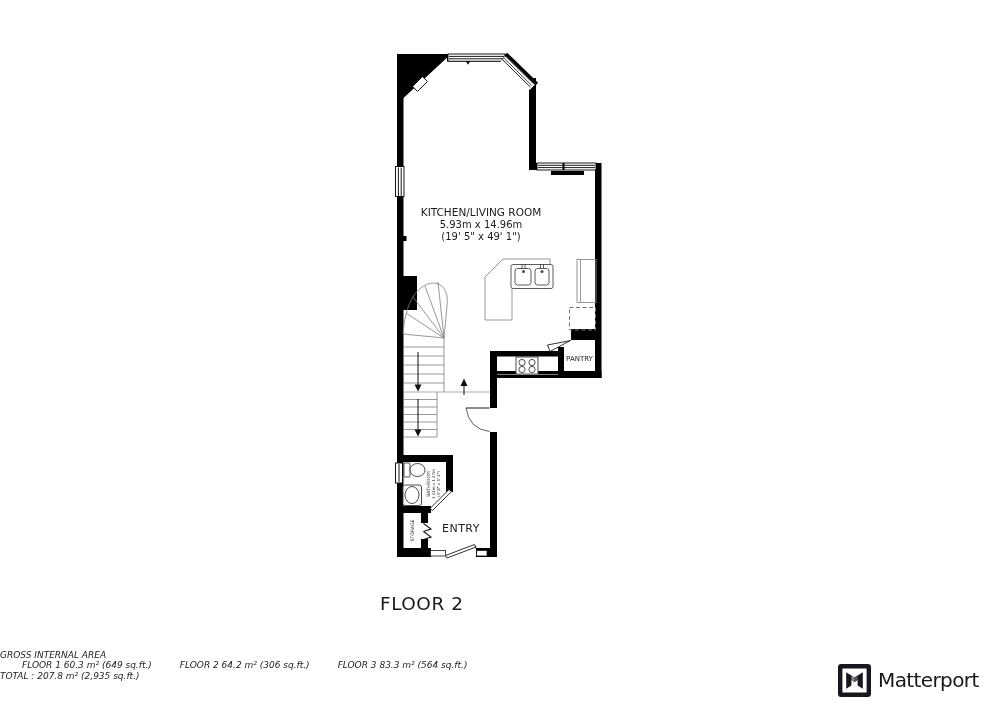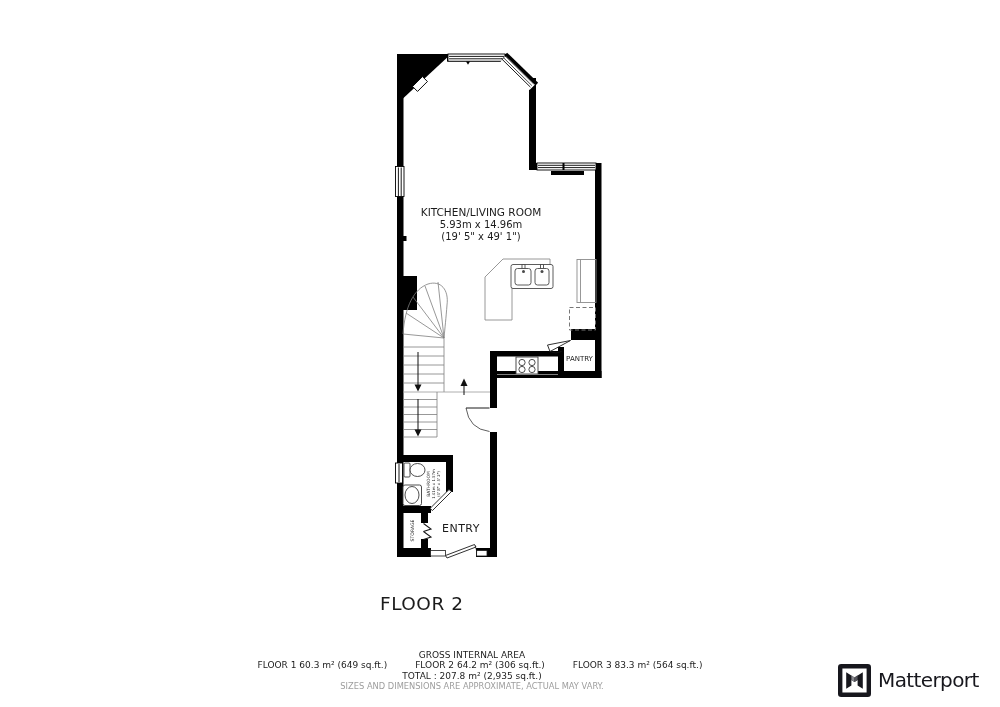--- a/index.html
+++ b/index.html
@@ -2,21 +2,21 @@
 <html><head>
 <meta charset="utf-8">
 <style>
   html,body{margin:0;padding:0;background:#ffffff;}
   #stage{position:relative;width:1000px;height:707px;background:#fff;overflow:hidden;
          font-family:"DejaVu Sans",sans-serif;}
   #plan-svg{position:absolute;left:380px;top:40px;}
   .plan-text{font-family:"DejaVu Sans",sans-serif;fill:#1b1b1b;}
   #floor-title{position:absolute;left:380px;top:583px;width:242px;text-align:left;
                font-size:18.5px;color:#1b1b1b;letter-spacing:0.5px;margin-top:10px;}
-  #footer{position:absolute;left:0;top:650px;width:944px;text-align:center;color:#1c1c1c;}
+  #footer{position:absolute;left:0;top:650px;width:944px;text-align:left;color:#1c1c1c;font-style:italic;}
   #footer .f-line{font-size:9px;line-height:10.4px;white-space:nowrap;}
   #footer .f-floors span{margin:0 6px;padding-left:16px;}
   #footer .f-muted{color:#9d9d9d;font-size:8.3px;line-height:11px;}
   #logo{position:absolute;left:838px;top:663px;display:flex;align-items:center;}
   #logo .word{margin-left:7px;font-size:20px;font-weight:normal;color:#17171d;
               letter-spacing:-0.6px;line-height:34px;}
 </style>
 </head>
 <body>
 
@@ -184,21 +184,20 @@
   </svg>
 
   <div id="floor-title">FLOOR 2</div>
 
   <div id="footer">
     <div class="f-line">GROSS INTERNAL AREA</div>
     <div class="f-line f-floors">
       <span>FLOOR 1 60.3 m² (649 sq.ft.)</span><span>FLOOR 2 64.2 m² (306 sq.ft.)</span><span>FLOOR 3 83.3 m² (564 sq.ft.)</span>
     </div>
     <div class="f-line">TOTAL :  207.8 m² (2,935 sq.ft.)</div>
-    <div class="f-muted">SIZES AND DIMENSIONS ARE APPROXIMATE, ACTUAL MAY VARY.</div>
   </div>
 
   <div id="logo">
     <svg width="33" height="33" viewBox="0 0 33 33">
       <rect x="2.2" y="2.2" width="28.6" height="28.6" rx="1" fill="#fff" stroke="#17171d" stroke-width="4.4"></rect>
       <path d="M 8.2,8.2 L 16.5,13.4 L 24.8,8.2 L 24.8,24.8 L 19.6,21.4 L 19.6,15.9 L 16.5,17.9 L 13.4,15.9 L 13.4,21.4 L 8.2,24.8 Z" fill="#17171d"></path>
       <polygon points="13.4,11.2 16.5,13.4 16.5,17.9 13.4,15.9" fill="#87878d"></polygon>
       <polygon points="19.6,11.2 16.5,13.4 16.5,17.9 19.6,15.9" fill="#55555c"></polygon>
     </svg>
     <span class="word">Matterport</span>

